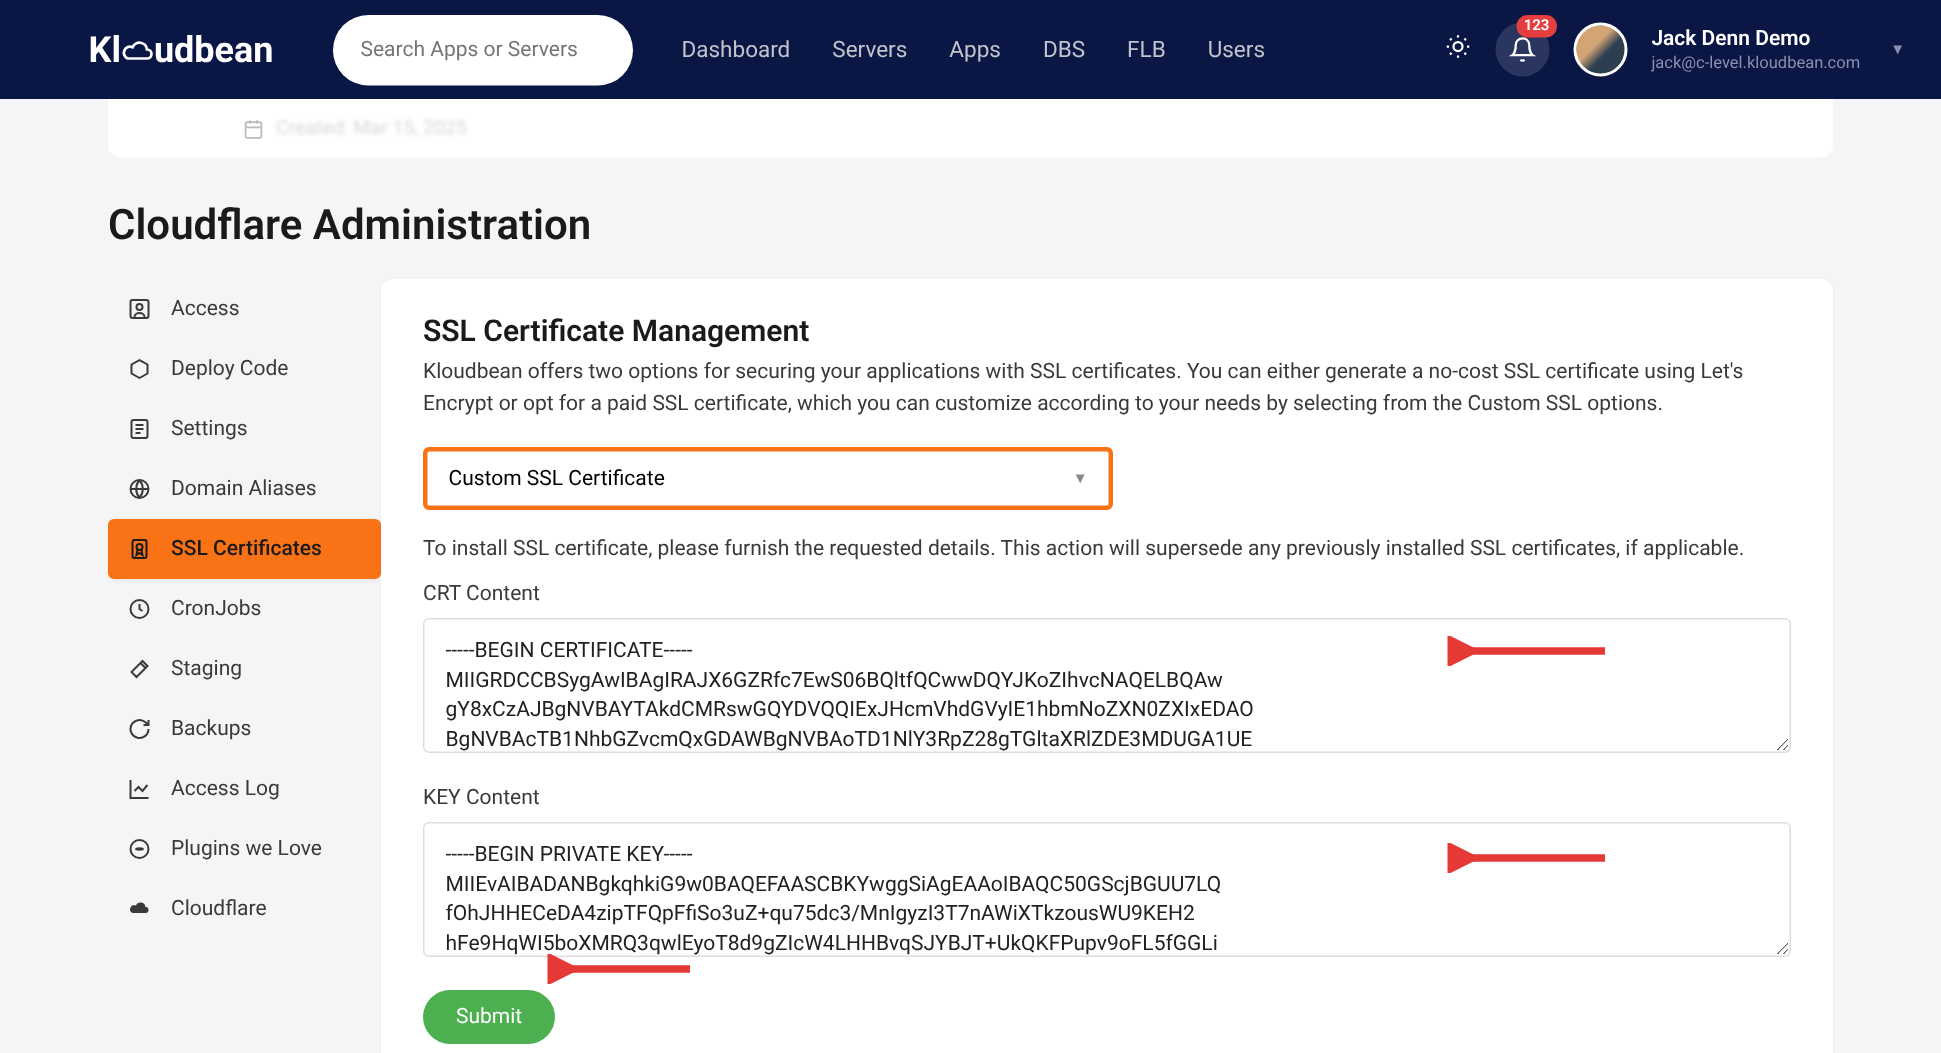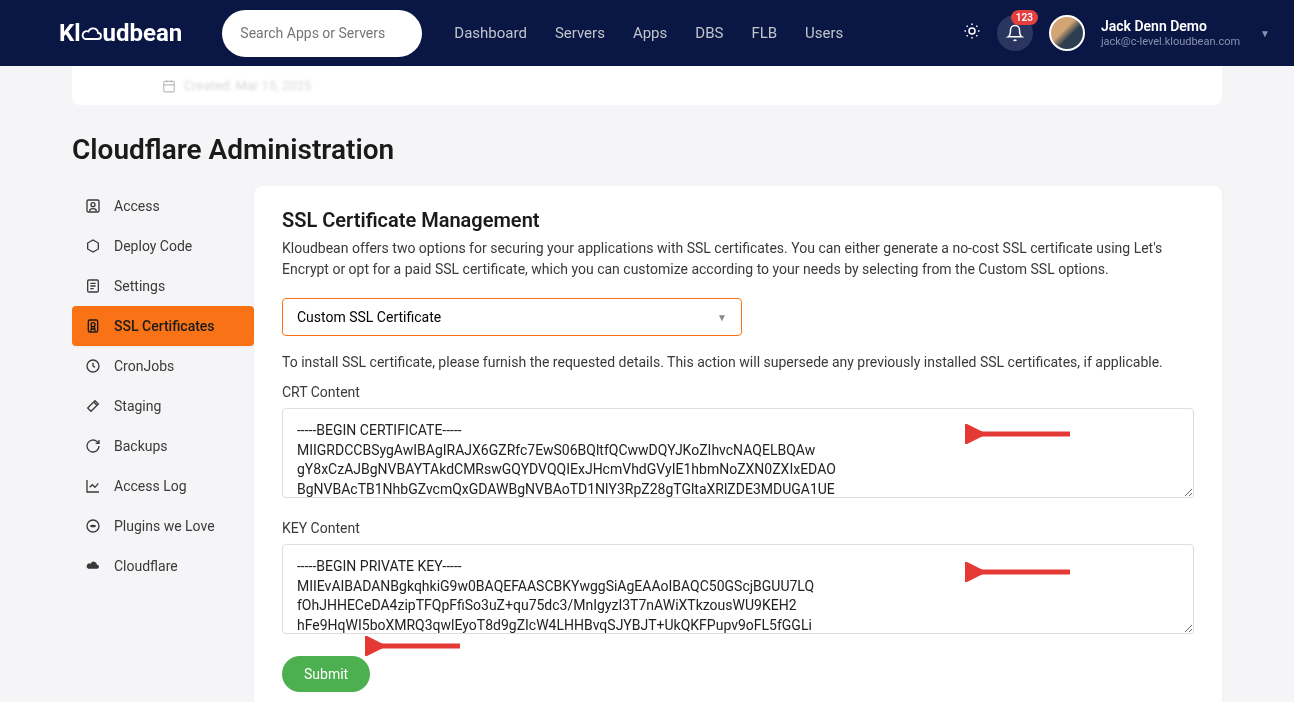--- a/index.html
+++ b/index.html
@@ -36,21 +36,21 @@
 .sidebar-item { display: flex; align-items: center; gap: 12px; padding: 11px 12px; color: #3a3a3a; font-size: 14px; cursor: pointer; border-radius: 4px; }
 .sidebar-item.active { background: #f97316; color: #1a1a1a; font-weight: 500; box-shadow: 0 1px 3px rgba(0,0,0,0.05); }
 .sidebar-icon { width: 18px; height: 18px; display: inline-flex; align-items: center; justify-content: center; font-size: 16px; }
 
 
 .content-panel { flex: 1; background: #fff; border-radius: 8px; padding: 22px 28px; box-shadow: 0 1px 3px rgba(0,0,0,0.05); }
 .panel-title { font-size: 20px; font-weight: 600; margin-bottom: 6px; color: #1a1a1a; }
 .panel-desc { font-size: 14px; color: #3a3a3a; line-height: 1.5; margin-bottom: 18px; }
 .field-label { font-size: 14px; color: #3a3a3a; margin-bottom: 8px; }
 .select-row { margin-bottom: 18px; }
-.select-box { border: 1px solid #f97316; border-radius: 4px; padding: 10px 14px; font-size: 14px; width: 460px; display: flex; align-items: center; justify-content: space-between; cursor: pointer; }
+.select-box { border: 3px solid #f97316; border-radius: 4px; padding: 10px 14px; font-size: 14px; width: 460px; display: flex; align-items: center; justify-content: space-between; cursor: pointer; }
 .select-caret { color: #888; font-size: 10px; }
 .help-text { font-size: 14px; color: #3a3a3a; margin-bottom: 14px; }
 .cert-label { font-size: 14px; color: #3a3a3a; margin-bottom: 8px; }
 .cert-textarea { width: 100%; border: 1px solid #ddd; border-radius: 4px; padding: 12px 14px; font-size: 14px; font-family: inherit; resize: vertical; height: 90px; line-height: 1.4; margin-bottom: 18px; color: #222; overflow: hidden; }
 .submit-btn { background: #4caf50; color: #fff; border: none; border-radius: 20px; padding: 10px 22px; font-size: 14px; cursor: pointer; }
 
 
 .arrow { position: absolute; pointer-events: none; }
 .arrow svg { display: block; }
 </style>
@@ -130,20 +130,29 @@
     </div>
     <div class="sidebar-item">
       <span class="sidebar-icon">
           <svg width="16" height="16" viewBox="0 0 24 24" fill="none" stroke="currentColor" stroke-width="2">
             <rect x="4" y="3" width="16" height="18" rx="2"></rect>
             <path d="M8 8h8M8 12h8M8 16h5"></path>
           </svg>
         </span>
       <span>Settings</span>
     </div>
+    <div class="sidebar-item">
+      <span class="sidebar-icon">
+          <svg width="16" height="16" viewBox="0 0 24 24" fill="none" stroke="currentColor" stroke-width="2">
+            <circle cx="12" cy="12" r="9"></circle>
+            <path d="M3 12h18M12 3a14 14 0 010 18M12 3a14 14 0 000 18"></path>
+          </svg>
+        </span>
+      <span>Domain Aliases</span>
+    </div>
     <div class="sidebar-item active">
       <span class="sidebar-icon">
           <svg width="16" height="16" viewBox="0 0 24 24" fill="none" stroke="currentColor" stroke-width="2">
             <rect x="5" y="3" width="14" height="18" rx="2"></rect>
             <circle cx="12" cy="10" r="3"></circle>
             <path d="M10 13l-1 5 3-2 3 2-1-5"></path>
           </svg>
         </span>
       <span>SSL Certificates</span>
     </div>

